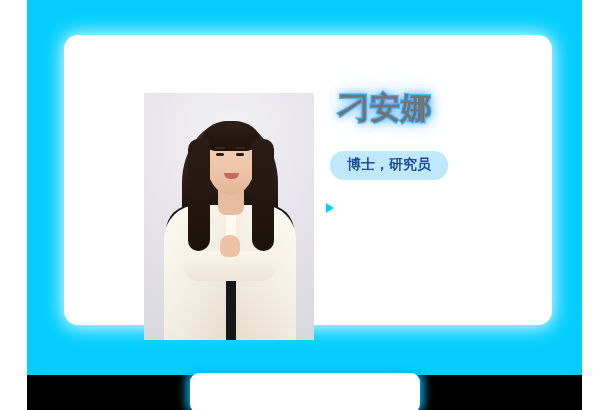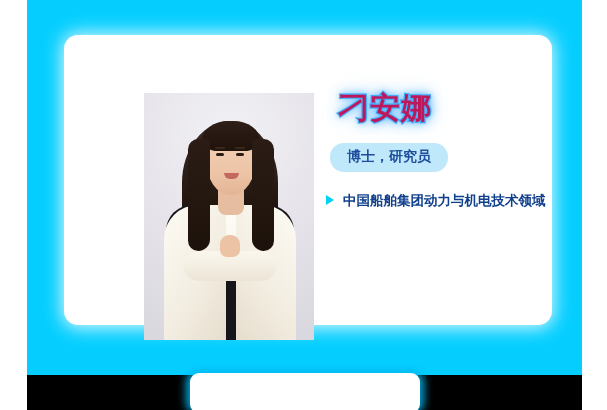--- a/index.html
+++ b/index.html
@@ -198,36 +198,36 @@
     top: 58px;
     width: 275px;
   }
 
   
   .person-name {
     font-size: 30px;
     font-weight: bold;
     letter-spacing: 1px;
     line-height: 1;
-    color: #be185d;
+    color: #737373;
     -webkit-text-stroke: 2.2px #3FA9F5;
     paint-order: stroke fill;
     text-shadow:
       0 0 2px #4FB8FF,
       0 0 6px #49B3FF,
       0 0 12px rgba(60,170,255,0.75),
       0 0 20px rgba(60,170,255,0.45);
     margin: 0 0 0 13px;
     white-space: nowrap;
   }
 
   
   .title-badge {
     display: inline-block;
-    margin: 20px 0 0 4px;
+    margin: 28px 0 0 4px;
     padding: 5px 17px 6px;
     background: #BFE8FB;
     color: #1F4E9C;
     font-size: 14px;
     font-weight: bold;
     border-radius: 14px;
     line-height: 1.25;
     white-space: nowrap;
   }
 
@@ -317,21 +317,20 @@
     <div class="info-col">
 
       <div class="person-name">刁安娜</div>
 
       <div class="title-badge">博士，研究员</div>
 
       <ul class="bullet-list">
 
         <li class="bullet-item">
           <span class="bullet-icon"></span>
-          <span class="bullet-line">中国船舶集团动力与机电技术领域</span>
         </li>
 
 
       </ul>
 
     </div>
   </div>
 
   <div class="bottom-bar-glow"></div>
   <div class="bottom-bar"></div>

